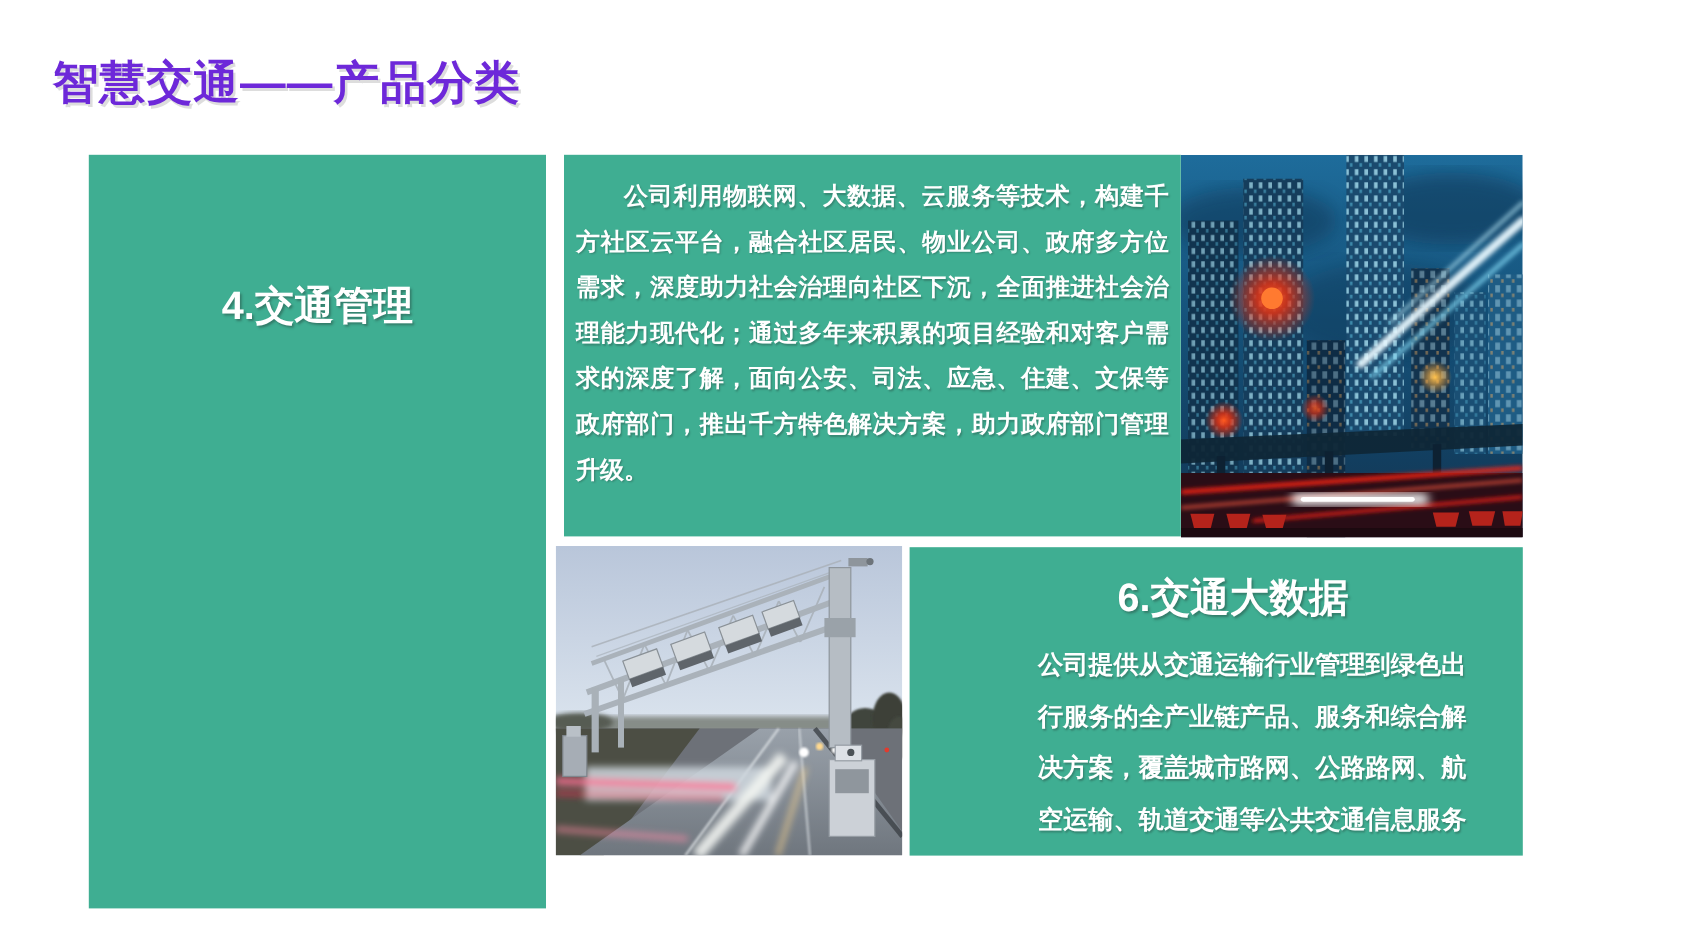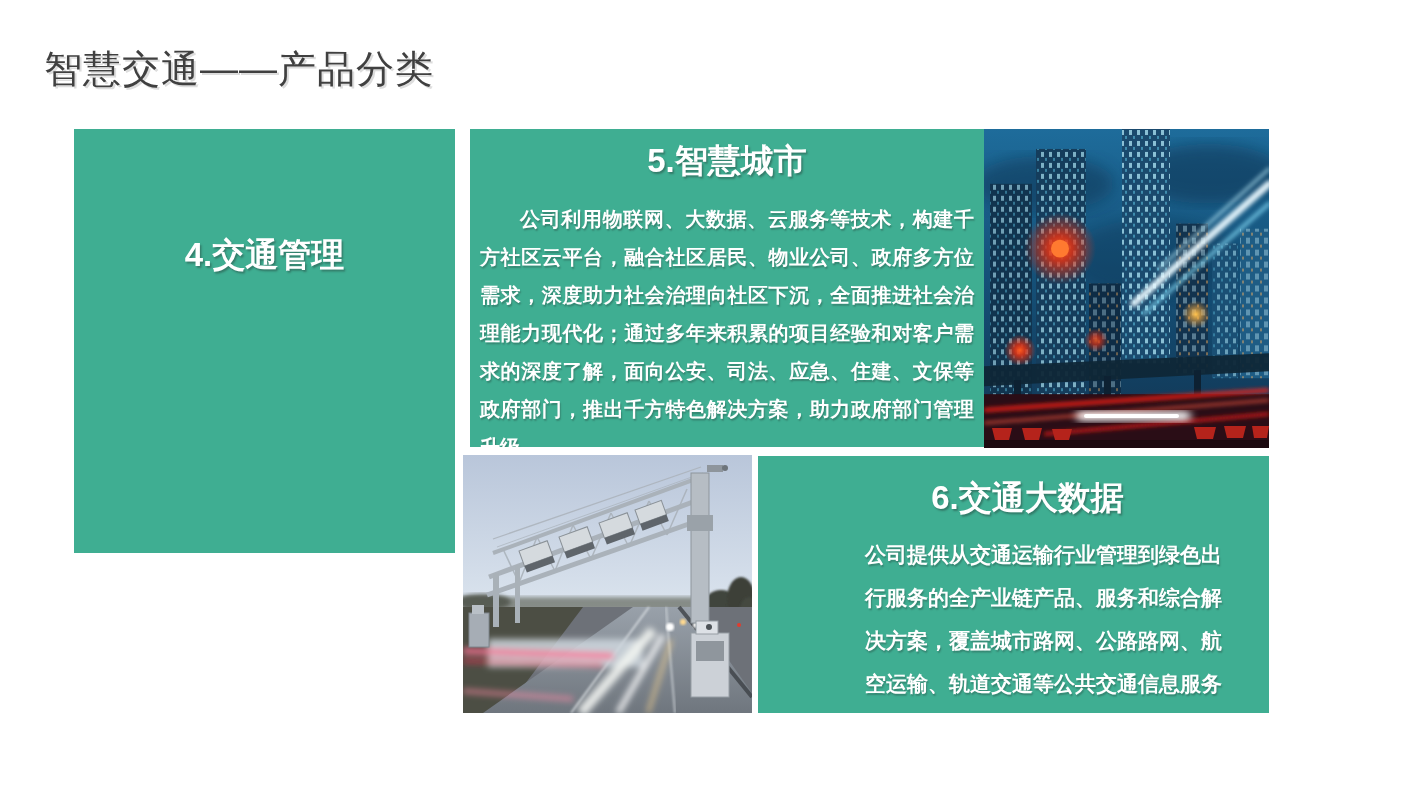--- a/index.html
+++ b/index.html
@@ -2,35 +2,35 @@
 <html><head>
 <meta charset="utf-8">
 <style>
   html,body { margin:0; padding:0; background:#ffffff; }
   .slide {
     position:relative; width:1419px; height:792px; background:#ffffff;
     overflow:hidden; font-family:"Liberation Sans","DejaVu Sans",sans-serif;
   }
   .slide-title {
     position:absolute; left:44px; top:44px; margin:0;
-    font-size:38px; font-weight:400; color:#404040; letter-spacing:1px;
+    font-size:38px; font-weight:700; color:#6d28d9; letter-spacing:1px;
     text-shadow:2px 2px 0 rgba(120,120,120,0.25);
   }
   .card {
     position:absolute; background:#3fae92; color:#ffffff; overflow:hidden;
     box-sizing:border-box;
   }
   .card h2 {
     margin:0; text-align:center; font-size:33px; font-weight:700;
     text-shadow:1.5px 1.5px 2px rgba(30,30,30,0.35);
   }
   .card p {
     margin:0; font-weight:700; text-shadow:1px 1.5px 1.5px rgba(30,30,30,0.28);
   }
-  .card-left { left:74px; top:129px; width:381px; height:424px; }
+  .card-left { left:74px; top:129px; width:381px; height:628px; }
   .card-left h2 { padding-top:104px; }
   .card-left p {
     margin-top:32px; padding:0 24px 0 36px;
     font-size:23.5px; line-height:30px; text-align:justify;
   }
   .card-mid { left:470px; top:129px; width:514px; height:318px; }
   .card-mid h2 { padding-top:10px; }
   .card-mid p {
     margin-top:16px; padding:0 10px;
     font-size:20px; line-height:38px; text-align:justify; text-indent:2em;
@@ -51,21 +51,20 @@
 
 <div class="slide">
 
   <h1 class="slide-title">智慧交通——产品分类</h1>
 
   <section class="card card-left">
     <h2>4.交通管理</h2>
   </section>
 
   <section class="card card-mid">
-    <h2>5.智慧城市</h2>
     <p>公司利用物联网、大数据、云服务等技术，构建千方社区云平台，融合社区居民、物业公司、政府多方位需求，深度助力社会治理向社区下沉，全面推进社会治理能力现代化；通过多年来积累的项目经验和对客户需求的深度了解，面向公安、司法、应急、住建、文保等政府部门，推出千方特色解决方案，助力政府部门管理升级。</p>
   </section>
 
   <figure class="photo photo-city">
     <svg viewBox="0 0 285 320" preserveAspectRatio="none" xmlns="http://www.w3.org/2000/svg">
       <defs>
         <linearGradient id="sky" x1="0" y1="0" x2="0" y2="1">
           <stop offset="0" stop-color="#1e6c9b"></stop>
           <stop offset="0.45" stop-color="#155179"></stop>
           <stop offset="0.8" stop-color="#123e5f"></stop>

